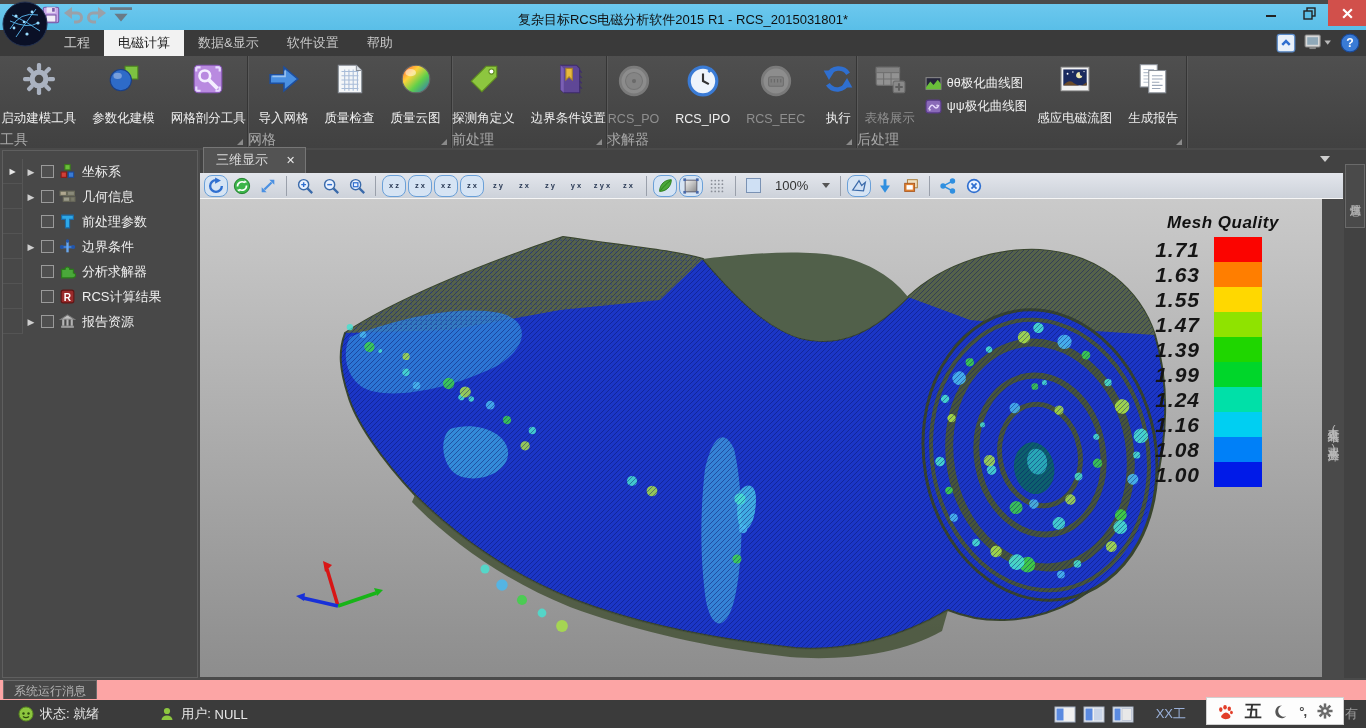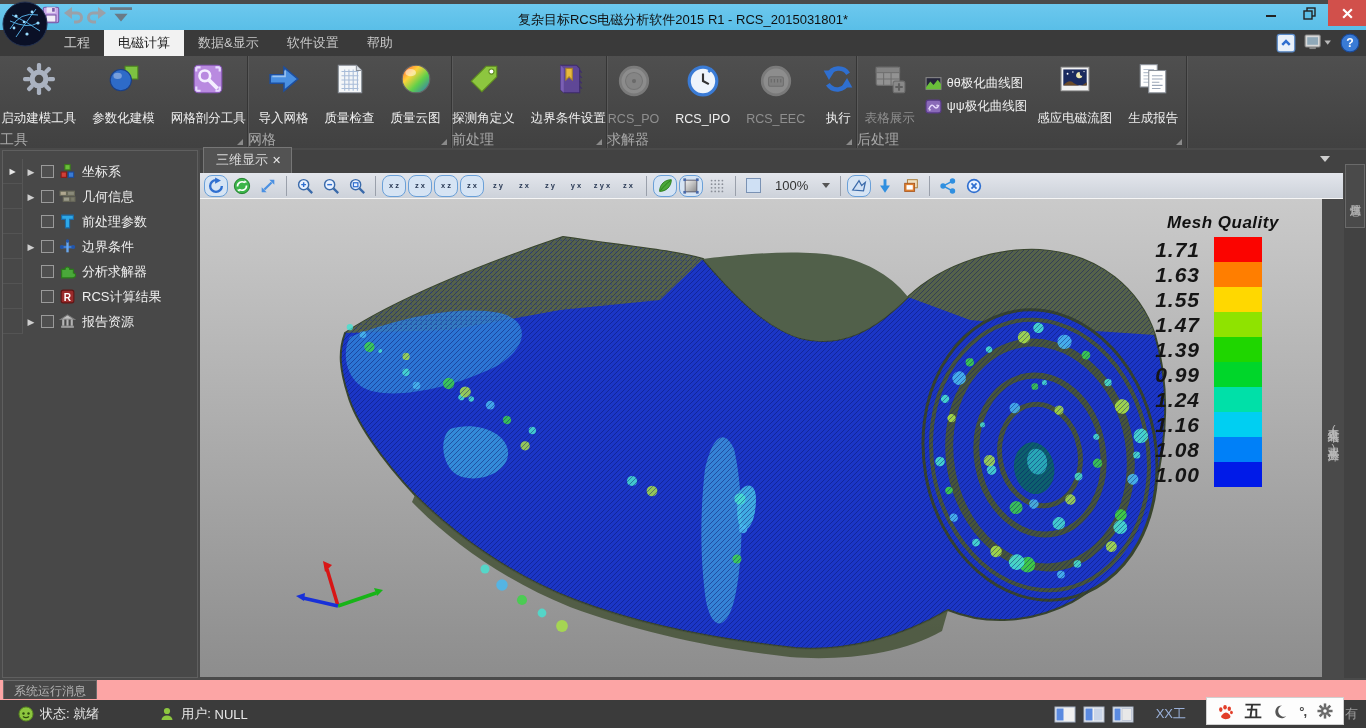--- a/index.html
+++ b/index.html
@@ -48,21 +48,21 @@
   #tree { margin-top:8px; }
   .trow { height:25px; display:flex; align-items:center; cursor:pointer; }
   .tgutter { width:20px; align-self:stretch; border-right:1px solid #565656; border-bottom:1px solid #545454; display:flex; align-items:center; justify-content:center; }
   .texp { width:16px; text-align:center; color:#cfcfcf; font-size:9px; }
   .tcheck { width:13px; height:13px; border:1px solid #9a9a9a; background:#4f4f4f; margin:0 5px 0 2px; }
   .ticon { width:17px; height:17px; margin-right:6px; }
   .tlabel { color:#efefef; font-size:13px; white-space:nowrap; }
 
   
   #doc-tabstrip { left:200px; top:150px; width:1144px; height:23px; background:#424242; display:flex; align-items:flex-end; }
-  #doc-tab { display:flex; align-items:center; gap:4px; background:#535353; border:1px solid #767676; border-bottom:none; color:#dadada; font-size:13px; padding:3px 10px 4px 12px; margin-left:3px; }
+  #doc-tab { display:flex; align-items:center; gap:18px; background:#535353; border:1px solid #767676; border-bottom:none; color:#dadada; font-size:13px; padding:3px 10px 4px 12px; margin-left:3px; }
   #doc-tab .x { font-size:11px; color:#e8e8e8; cursor:pointer; font-weight:bold; }
   #tab-list-caret { position:absolute; right:14px; bottom:6px; width:0; height:0; border:5px solid transparent; border-top:6px solid #cfcfcf; cursor:pointer; }
 
   
   #vp-toolbar { left:200px; top:173px; width:1143px; height:26px; background:linear-gradient(#e3e6ec,#cdd2da); border-bottom:1px solid #f6f6f6; display:flex; align-items:center; padding:0 4px; gap:2px; }
   .vpb { width:24px; height:22px; display:flex; align-items:center; justify-content:center; border:1px solid transparent; border-radius:8px; cursor:pointer; }
   .vpb.sel { border:1px solid #6aa0d8; background:#d6e4f4; }
   .vpb svg { width:18px; height:18px; }
   .vpsep { width:1px; height:20px; background:#9aa0ab; margin:0 4px; }
   .vbtn { font-size:7.5px; line-height:7px; color:#2a3a55; font-weight:bold; text-align:center; white-space:pre; }
@@ -782,21 +782,21 @@
         </div>
         <div class="lrow">
           <div class="lval">1.47</div>
           <div class="lsw" style="background: rgb(143, 227, 0);"></div>
         </div>
         <div class="lrow">
           <div class="lval">1.39</div>
           <div class="lsw" style="background: rgb(31, 214, 0);"></div>
         </div>
         <div class="lrow">
-          <div class="lval">0.99</div>
+          <div class="lval">1.99</div>
           <div class="lsw" style="background: rgb(0, 214, 42);"></div>
         </div>
         <div class="lrow">
           <div class="lval">1.24</div>
           <div class="lsw" style="background: rgb(0, 224, 168);"></div>
         </div>
         <div class="lrow">
           <div class="lval">1.16</div>
           <div class="lsw" style="background: rgb(0, 207, 242);"></div>
         </div>

